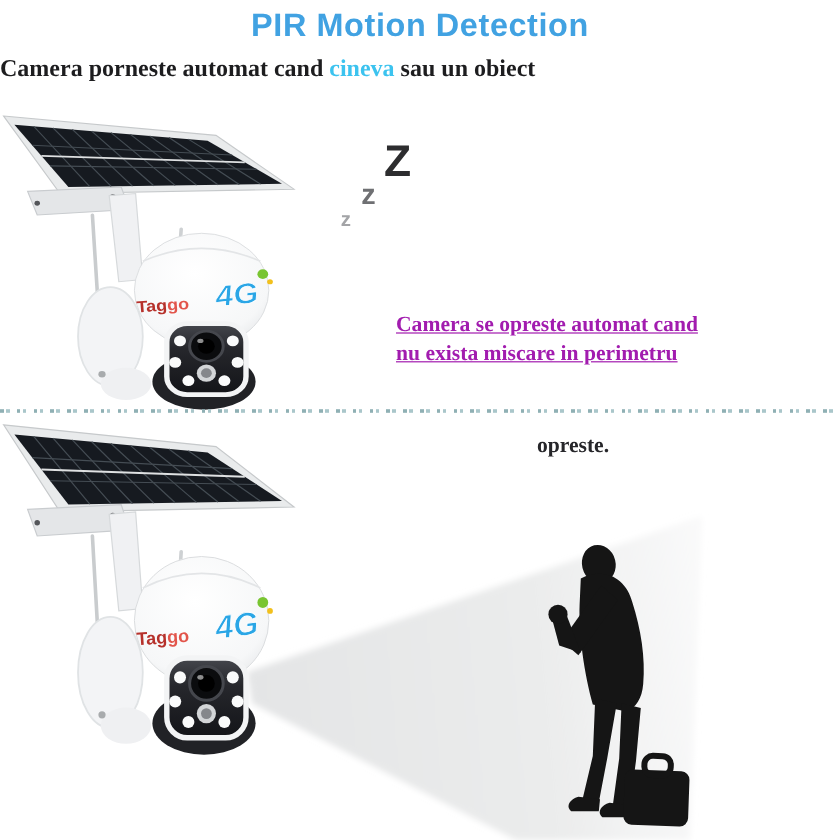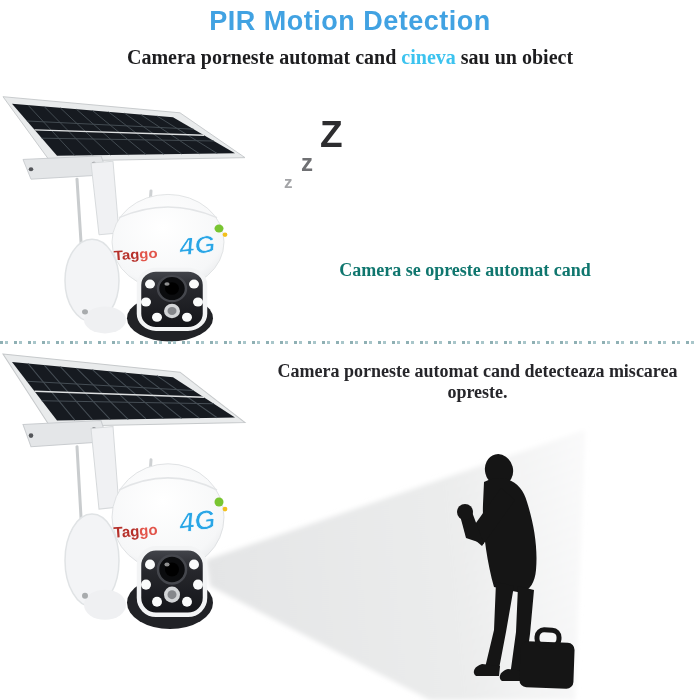--- a/index.html
+++ b/index.html
@@ -6,31 +6,31 @@
   .stage{
     position:relative;width:700px;height:700px;background:#ffffff;overflow:hidden;
     font-family:"Liberation Serif",serif;
   }
   .page-title{
     position:absolute;top:6px;left:0;width:700px;text-align:center;
     font-family:"Liberation Sans",sans-serif;font-weight:bold;font-size:27px;
     color:#41a2e2;letter-spacing:.5px;z-index:4;
   }
   .intro{
-    position:absolute;top:45px;left:0;width:700px;text-align:center;
+    position:absolute;top:45px;left:0;width:700px;
     font-size:20px;font-weight:bold;color:#1d1d1f;line-height:25px;z-index:4;
   }
   .hl{color:#3cc3ef;}
   .zzz span{position:absolute;font-family:"Liberation Sans",sans-serif;font-weight:bold;z-index:3;}
   .z-large{left:320px;top:114px;font-size:37px;color:#2d2d2f;}
   .z-medium{left:301px;top:149px;font-size:24px;color:#6f7073;}
   .z-small{left:284px;top:173px;font-size:17px;color:#a3a4a7;}
   .sleep-caption{
-    position:absolute;top:258px;left:330px;width:270px;text-align:center;
-    font-size:18px;font-weight:bold;color:#0f766e;line-height:24px;z-index:4;
+    position:absolute;top:258px;left:330px;width:270px;text-align:left;
+    font-size:18px;font-weight:bold;color:#a21caf;line-height:24px;z-index:4;text-decoration:underline;
   }
   .divider{
     position:absolute;top:341px;left:0;width:700px;height:3px;z-index:3;
     background:repeating-linear-gradient(90deg,#8fb0b4 0 3px,rgba(0,0,0,0) 3px 5px,#a9c6ca 5px 8px,rgba(0,0,0,0) 8px 14px);
   }
   .active-caption{
     position:absolute;top:361px;left:255px;width:445px;text-align:center;
     font-size:18px;font-weight:bold;color:#26262a;line-height:21px;z-index:4;
   }
   .cam{position:absolute;z-index:2;}
@@ -143,26 +143,26 @@
   </svg>
 
   <div class="zzz">
     <span class="z-large">Z</span>
     <span class="z-medium">z</span>
     <span class="z-small">z</span>
   </div>
 
   <div class="sleep-caption">
     <div>Camera se opreste automat cand</div>
+    <div>nu exista miscare in perimetru</div>
   </div>
 
   <div class="divider"></div>
 
   <div class="active-caption">
-    <div>Camera porneste automat cand detecteaza miscarea</div>
     <div>opreste.</div>
   </div>
 
   <svg class="cam cam-bottom" viewBox="0 0 270 290" preserveAspectRatio="none">
     <use href="#cam"></use>
   </svg>
 
   <svg class="person" viewBox="0 0 136 250">
     <g fill="#151515">
       <ellipse cx="47" cy="20" rx="14" ry="16" transform="rotate(-14 47 20)"></ellipse>

